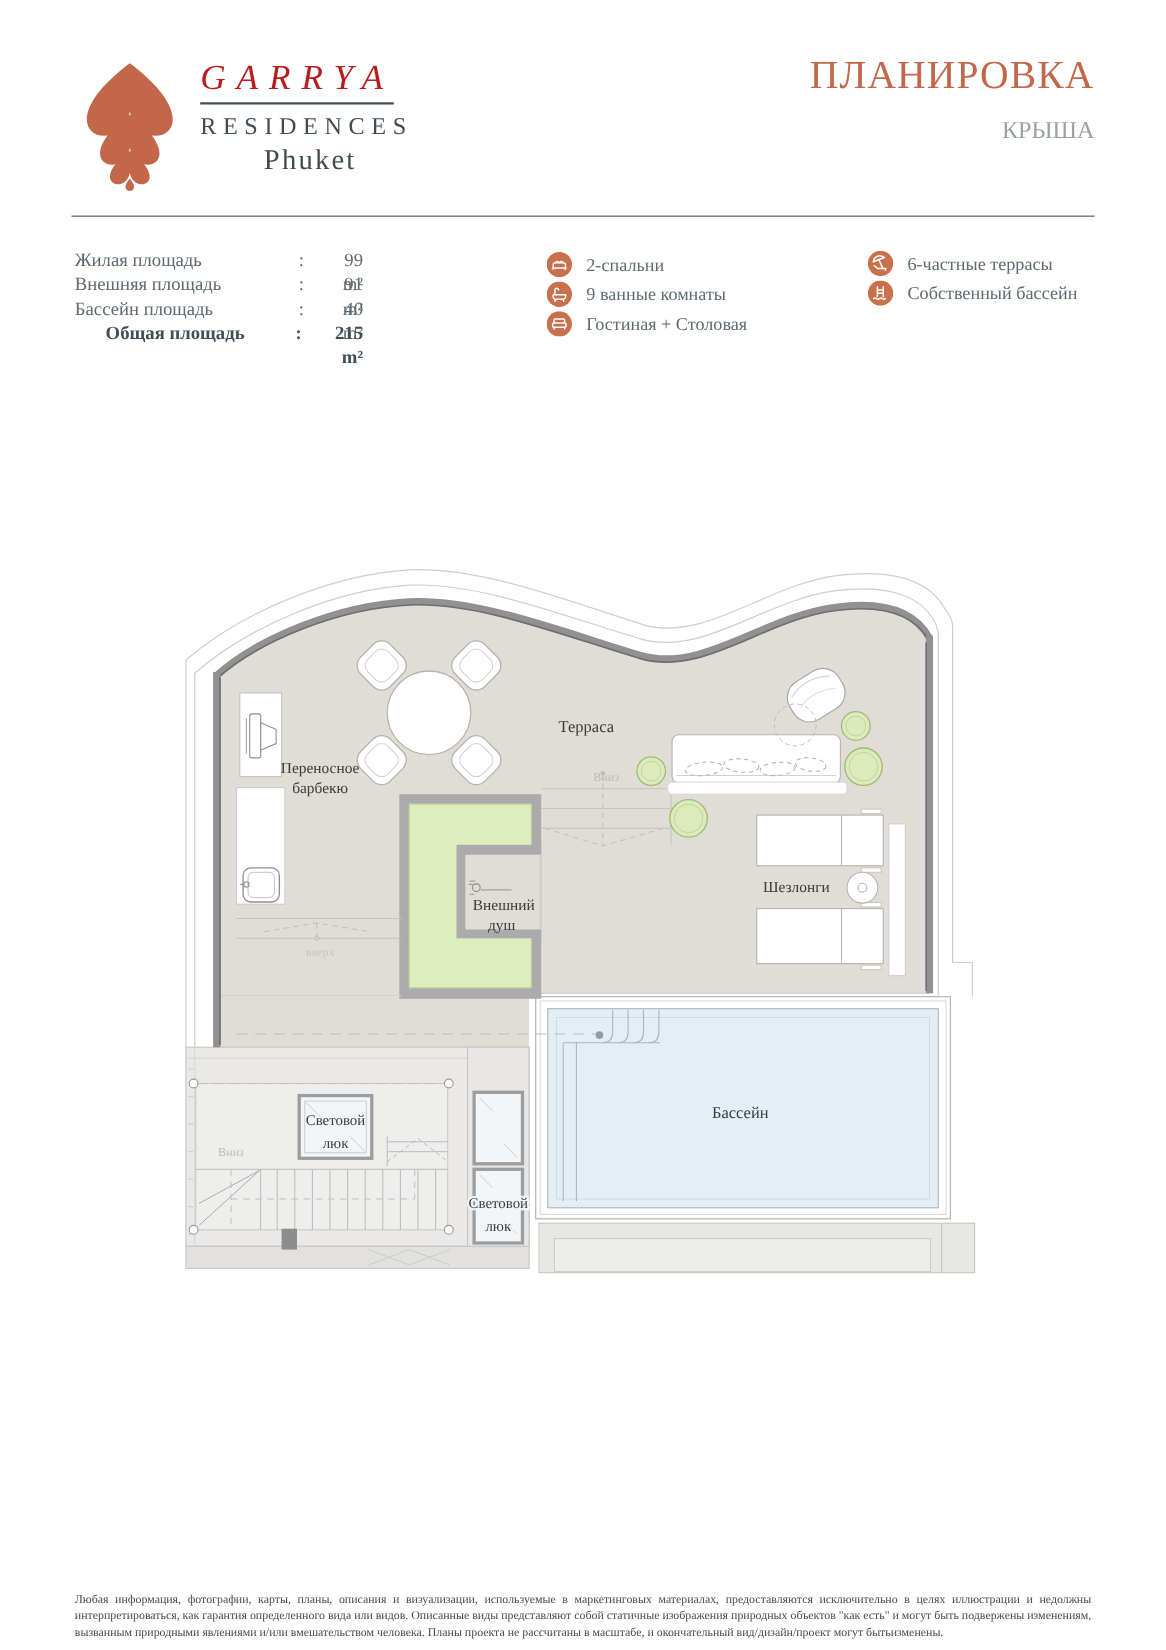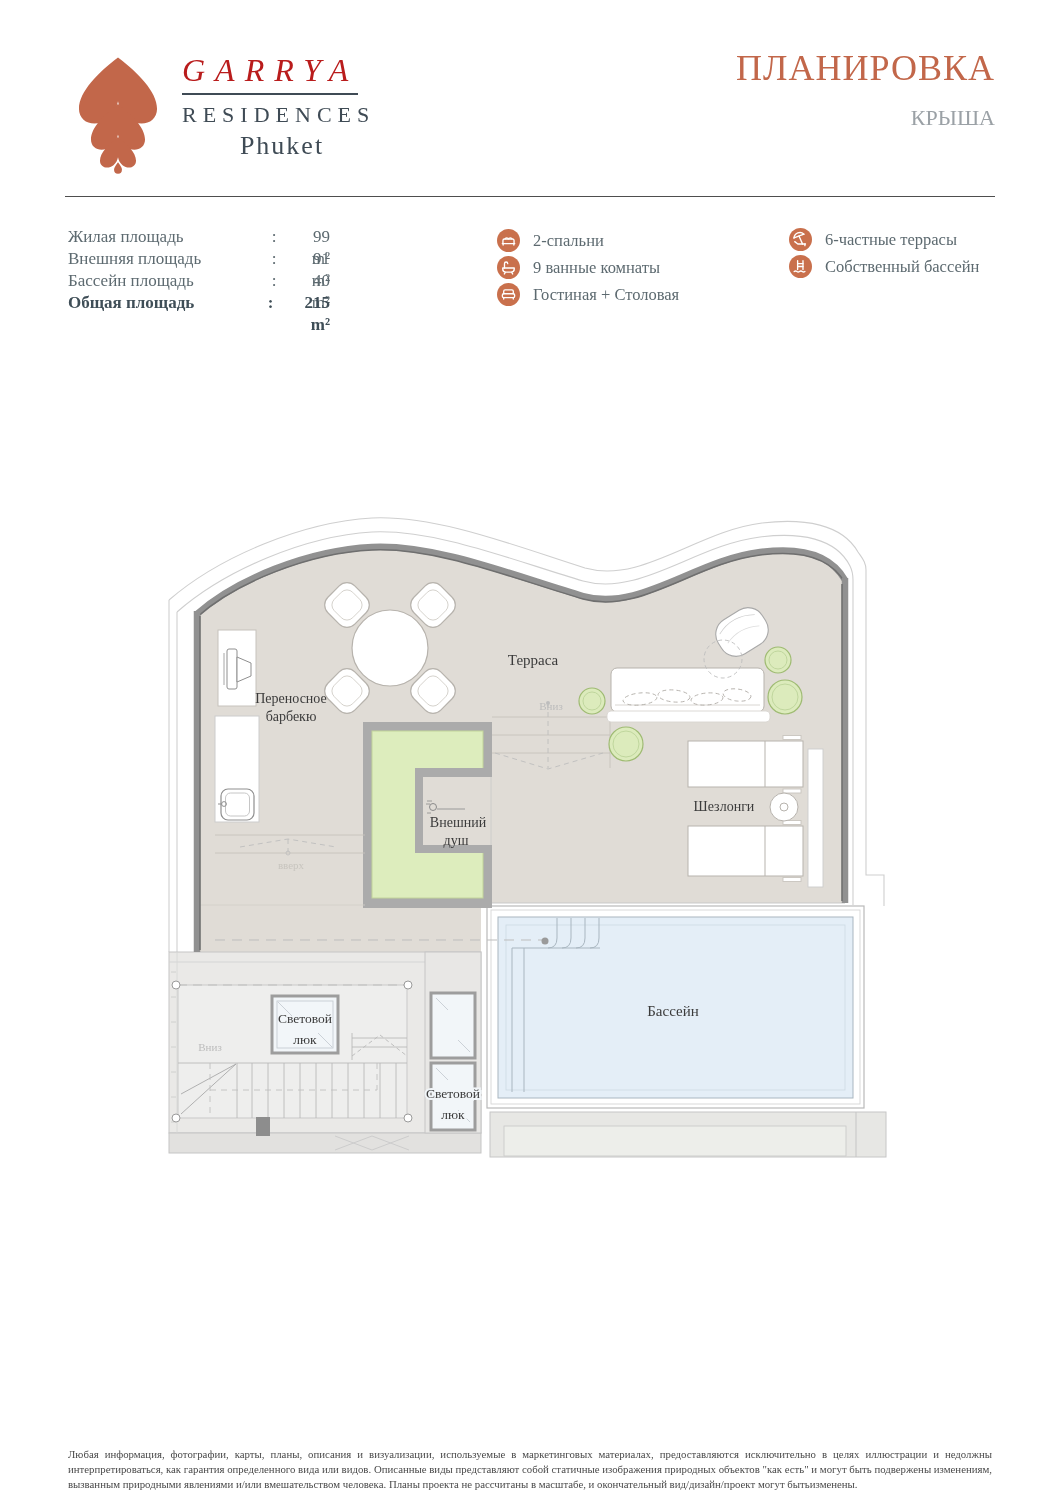--- a/index.html
+++ b/index.html
@@ -21,21 +21,21 @@
   .t3{font-size:22px;color:#9ba1a6;margin-top:18px;line-height:1.05;}
 
   .rule{position:absolute;left:65px;top:196px;width:930px;height:1px;background:#4e4e4e;}
 
   
   .areas{position:absolute;left:68px;top:226px;width:262px;font-size:17px;color:#5d6a70;}
   .arow{display:flex;height:22px;line-height:22px;gap:28px;}
   .arow .lbl{width:172px;}
   .arow .sep{width:12px;text-align:center;}
   .arow .val{flex:1;text-align:right;}
-  .arow.total{color:#3f4e57;font-weight:bold;}
+  .arow.total{color:#3f4e57;font-weight:bold;margin-left:28px;}
 
   
   .features-left{position:absolute;left:497px;top:227px;}
   .features-right{position:absolute;left:789px;top:226px;}
   .feat{display:flex;align-items:center;height:27px;}
   .feat .ic{width:23px;height:23px;flex:0 0 23px;}
   .feat .flabel{margin-left:13px;font-size:16.5px;color:#5d6a70;white-space:nowrap;}
   .ic svg{display:block;}
   .glyph{stroke:#fff;stroke-width:1.4;fill:none;stroke-linecap:round;stroke-linejoin:round;}
 

